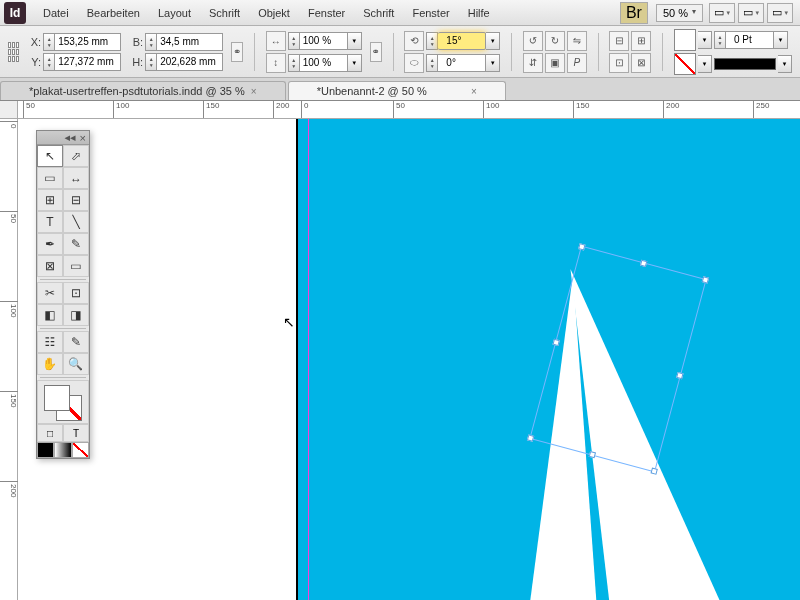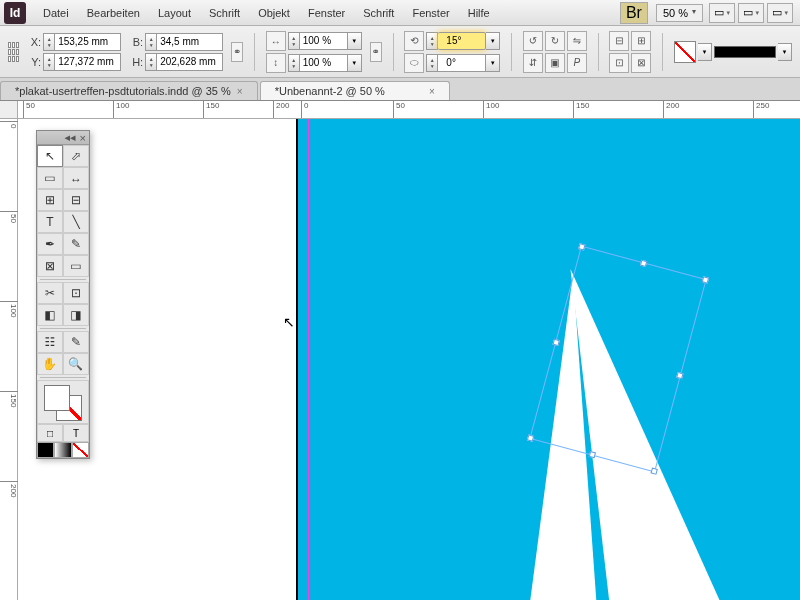--- a/index.html
+++ b/index.html
@@ -37,21 +37,21 @@
 .icon-btn { width: 20px; height: 20px; border: 1px solid #aaa; background: #f4f4f4; display:flex; align-items:center; justify-content:center; font-size: 10px; color:#555; }
 .icon-col { display:flex; flex-direction:column; gap:2px; }
 .icon-row { display:flex; gap:2px; }
 .fill-swatch { width: 22px; height: 22px; border: 1px solid #888; background: #fff; }
 .stroke-swatch { width: 22px; height: 22px; border: 1px solid #888; background: #fff; position:relative; }
 .stroke-swatch::after { content:""; position:absolute; left:0; top:0; right:0; bottom:0; background: linear-gradient(to top right, transparent 46%, red 46%, red 54%, transparent 54%); }
 .stroke-bar { width: 62px; height: 12px; background: #000; border:1px solid #666; }
 
 
 .tabbar { height: 23px; background: #d6d6d6; display: flex; align-items: flex-end; border-bottom: 1px solid #888; }
-.tab { padding: 3px 14px; background: #d6d6d6; border: 1px solid #aaa; border-bottom:none; border-radius: 3px 3px 0 0; margin-right: 2px; font-size: 10.5px; color: #333; display:flex; align-items:center; gap:6px; }
+.tab { padding: 3px 28px; background: #d6d6d6; border: 1px solid #aaa; border-bottom:none; border-radius: 3px 3px 0 0; margin-right: 2px; font-size: 10.5px; color: #333; display:flex; align-items:center; gap:6px; }
 .tab.active { background: #f5f5f5; gap: 44px; }
 .tab .close { font-size: 10px; color: #777; }
 
 
 .workspace { position: absolute; top: 101px; left: 0; right: 0; bottom: 0; background: #fdba74; }
 .ruler-h { position: absolute; top: 0; left: 18px; right: 0; height: 18px; background: #fff; border-bottom: 1px solid #aaa; overflow:hidden; }
 .ruler-h .tick { position:absolute; top:0; height:18px; border-left:1px solid #888; font-size:8px; color:#555; padding-left:2px; }
 .ruler-v { position: absolute; top: 18px; left: 0; width: 18px; bottom: 0; background: #fff; border-right: 1px solid #aaa; }
 .ruler-v .tick { position:absolute; left:0; width:18px; border-top:1px solid #888; font-size:8px; color:#555; writing-mode: vertical-rl; padding-top:2px; }
 .ruler-corner { position:absolute; top:0; left:0; width:18px; height:18px; background:#eee; border-right:1px solid #aaa; border-bottom:1px solid #aaa; }
@@ -212,20 +212,29 @@
         <div class="icon-btn">⊟</div>
         <div class="icon-btn">⊞</div>
       </div>
     <div class="icon-row">
         <div class="icon-btn">⊡</div>
         <div class="icon-btn">⊠</div>
       </div>
   </div>
   <div class="vsep"></div>
   <div style="display:flex;flex-direction:column;gap:2px;">
+    <div style="display:flex;gap:2px;align-items:center;">
+      <div class="fill-swatch"></div>
+      <div class="dd-arrow">▾</div>
+      <div class="pct-dd">
+          <div class="spinner"></div>
+          <input class="num-input narrow" value="0 Pt" style="">
+          <div class="dd-arrow">▾</div>
+        </div>
+    </div>
     <div style="display:flex;gap:2px;align-items:center;">
       <div class="stroke-swatch"></div>
       <div class="dd-arrow">▾</div>
       <div class="stroke-bar"></div>
       <div class="dd-arrow">▾</div>
     </div>
   </div>
 </div>
 
 <div class="tabbar">

